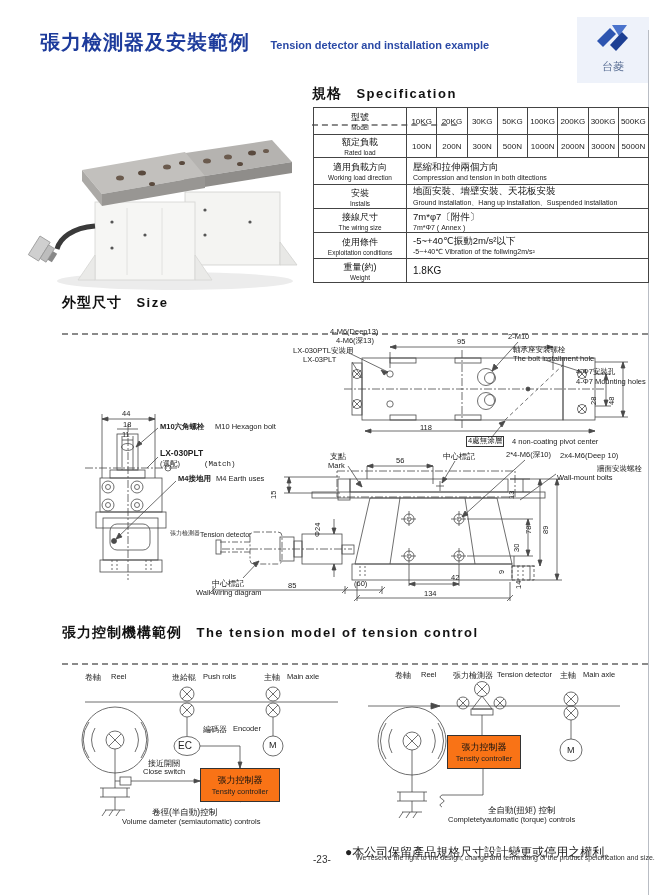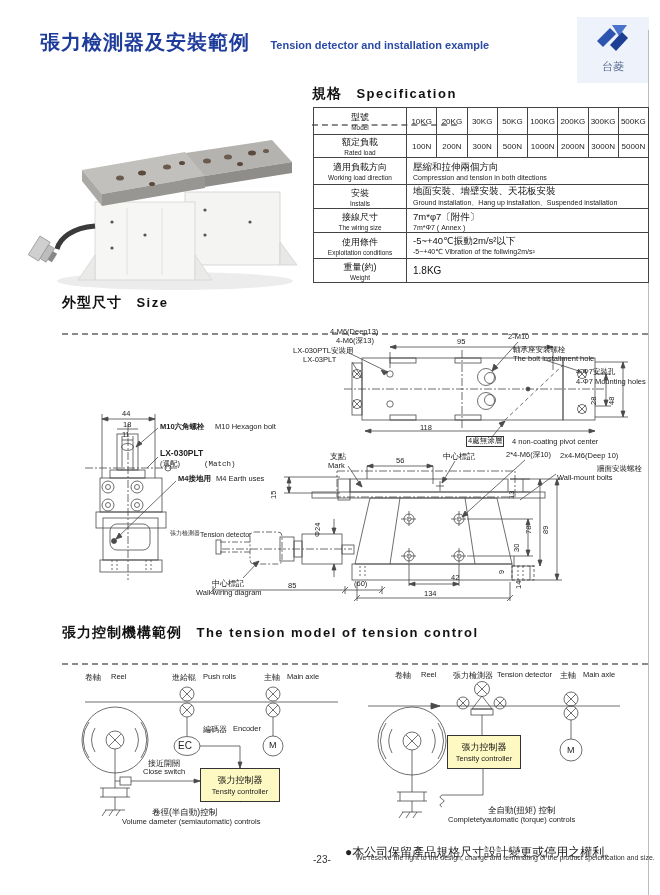--- a/index.html
+++ b/index.html
@@ -16,21 +16,21 @@
   .title-en{font-size:11px;font-weight:bold;color:#2b4aa6;}
   
   table.spec{position:absolute;left:313px;top:107px;width:336px;border-collapse:collapse;table-layout:fixed;}
   table.spec td,table.spec th{border:1px solid #444;padding:0 2px;vertical-align:middle;font-weight:normal;}
   table.spec th{width:88px;}
   .cell-zh{font-size:9px;text-align:center;color:#111;}
   .cell-en{font-size:6.8px;text-align:center;color:#222;transform:scale(.95);}
   .val{font-size:8px;text-align:center;}
   .span-zh{font-size:9.5px;color:#111;padding-left:4px;}
   .span-en{font-size:7px;color:#222;padding-left:4px;}
-  .ctrl-box{position:absolute;border:1.2px solid #333;background:#fef9c3;display:flex;flex-direction:column;
+  .ctrl-box{position:absolute;border:1.2px solid #333;background:#f97316;display:flex;flex-direction:column;
             align-items:center;justify-content:center;}
   .ctrl-box .z{font-size:9px;color:#111;}
   .ctrl-box .e{font-size:7.5px;color:#222;}
   .cap-zh{position:absolute;font-size:8.5px;color:#111;white-space:nowrap;}
   .cap-en{position:absolute;font-size:7.5px;color:#222;white-space:nowrap;}
   .boxed{border:1px solid #333;padding:0 1px;background:#fff;}
   svg{position:absolute;left:0;top:0;}
   .tiny{font-size:6px;}
 </style>
 </head>

